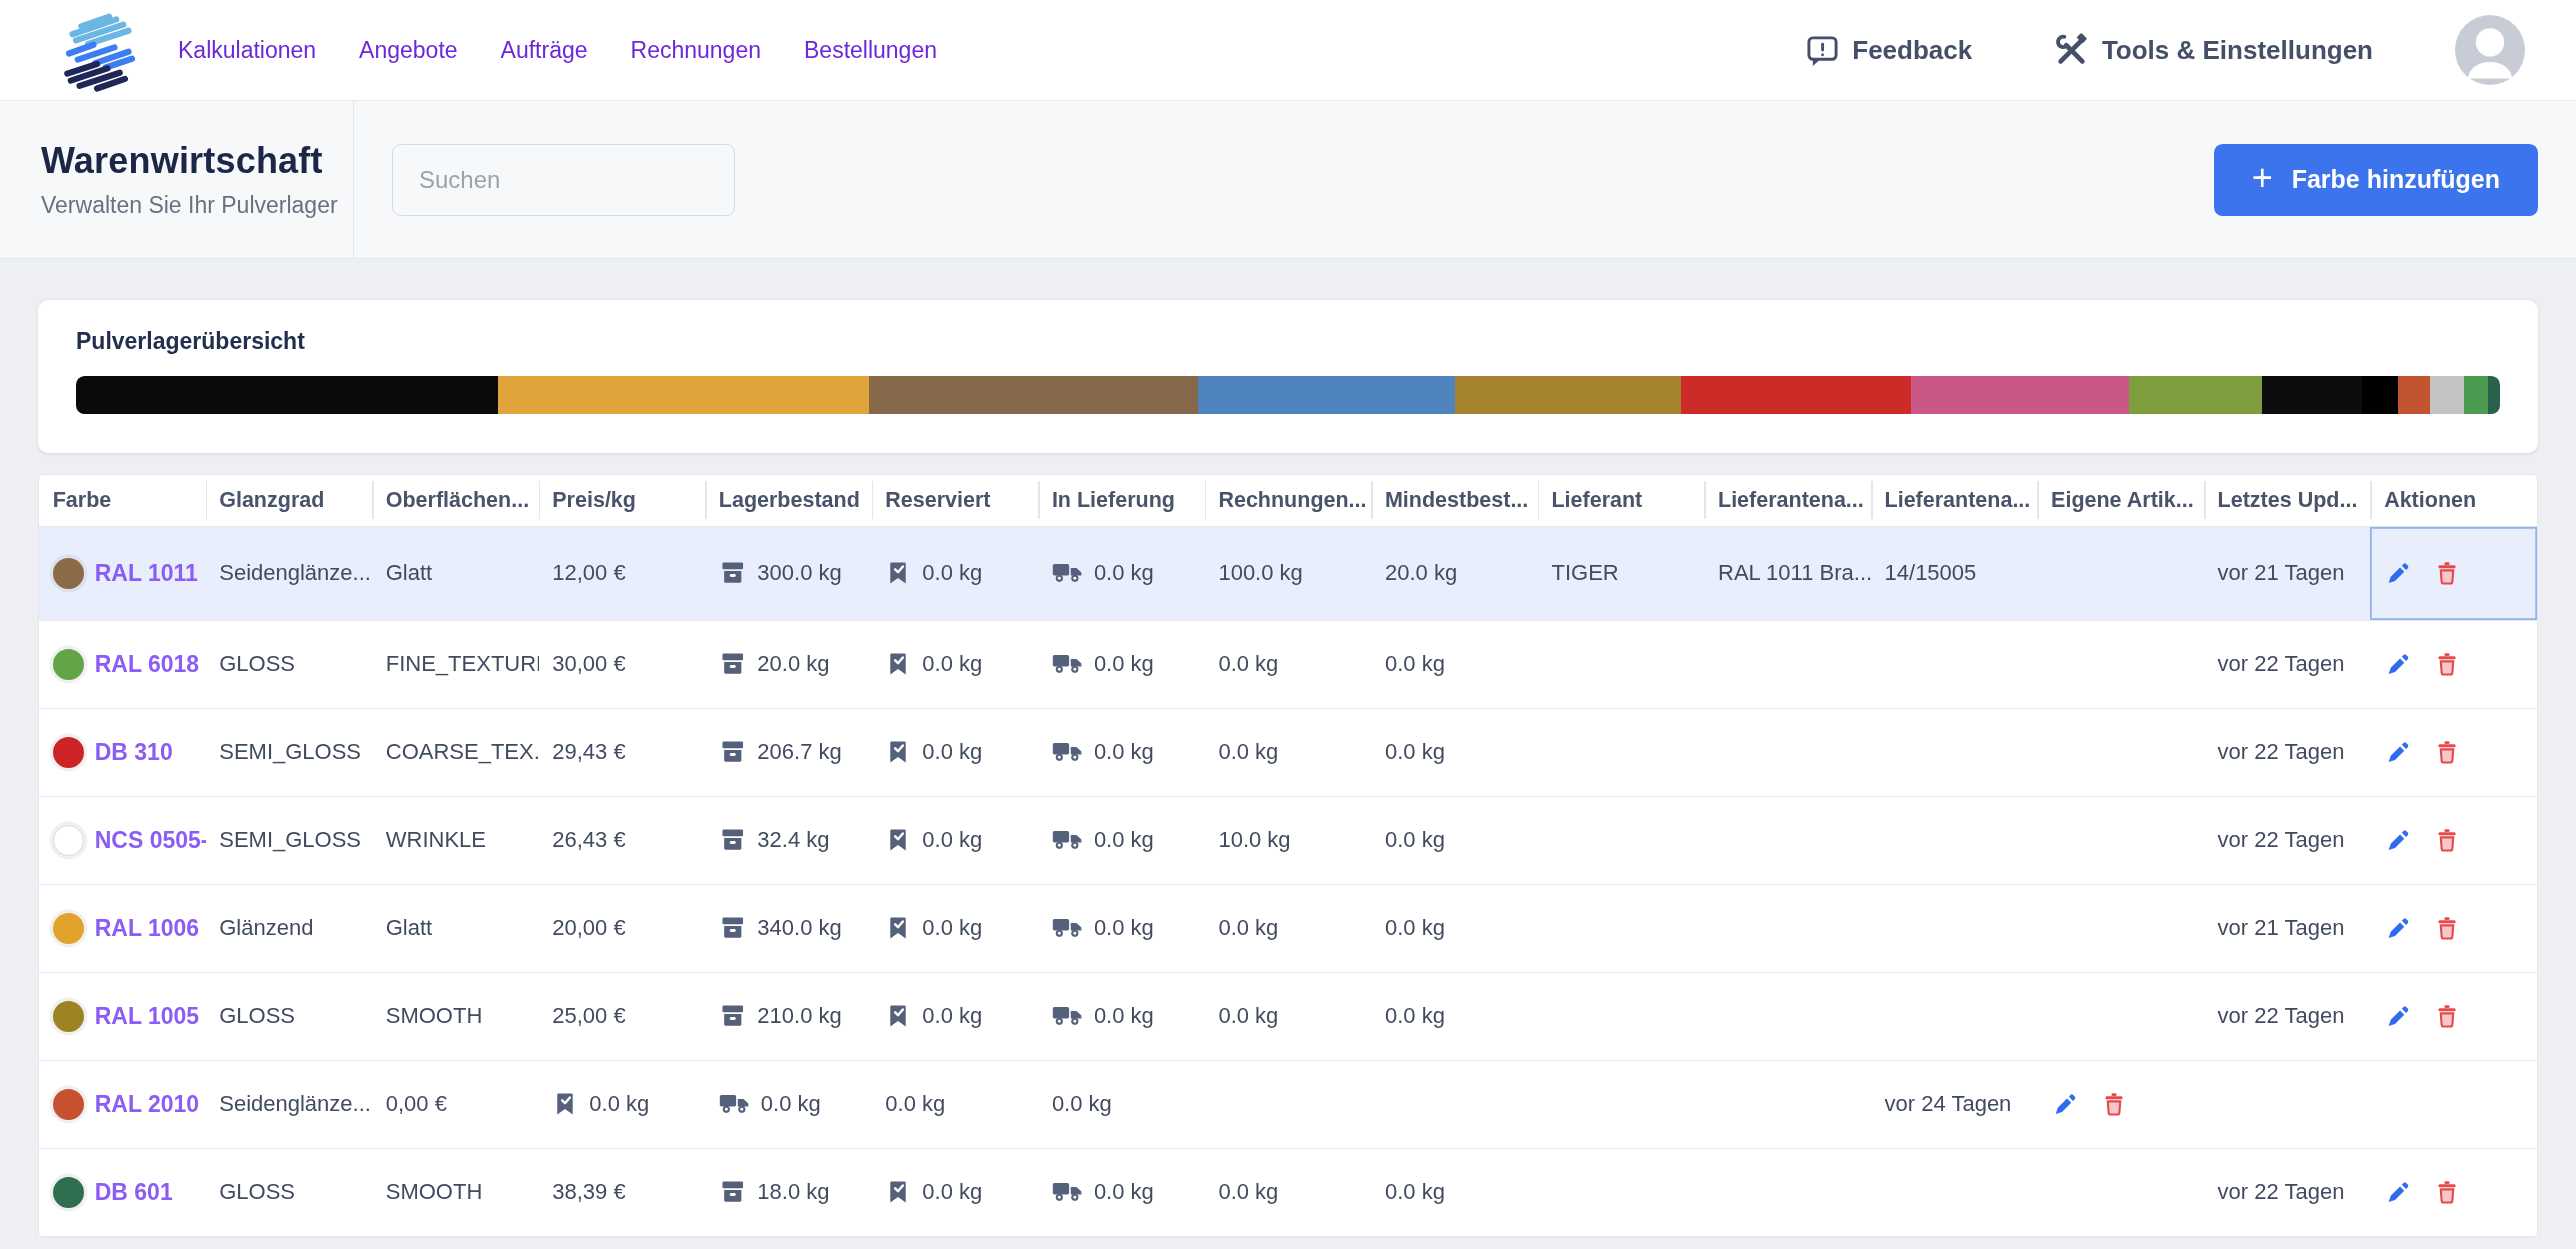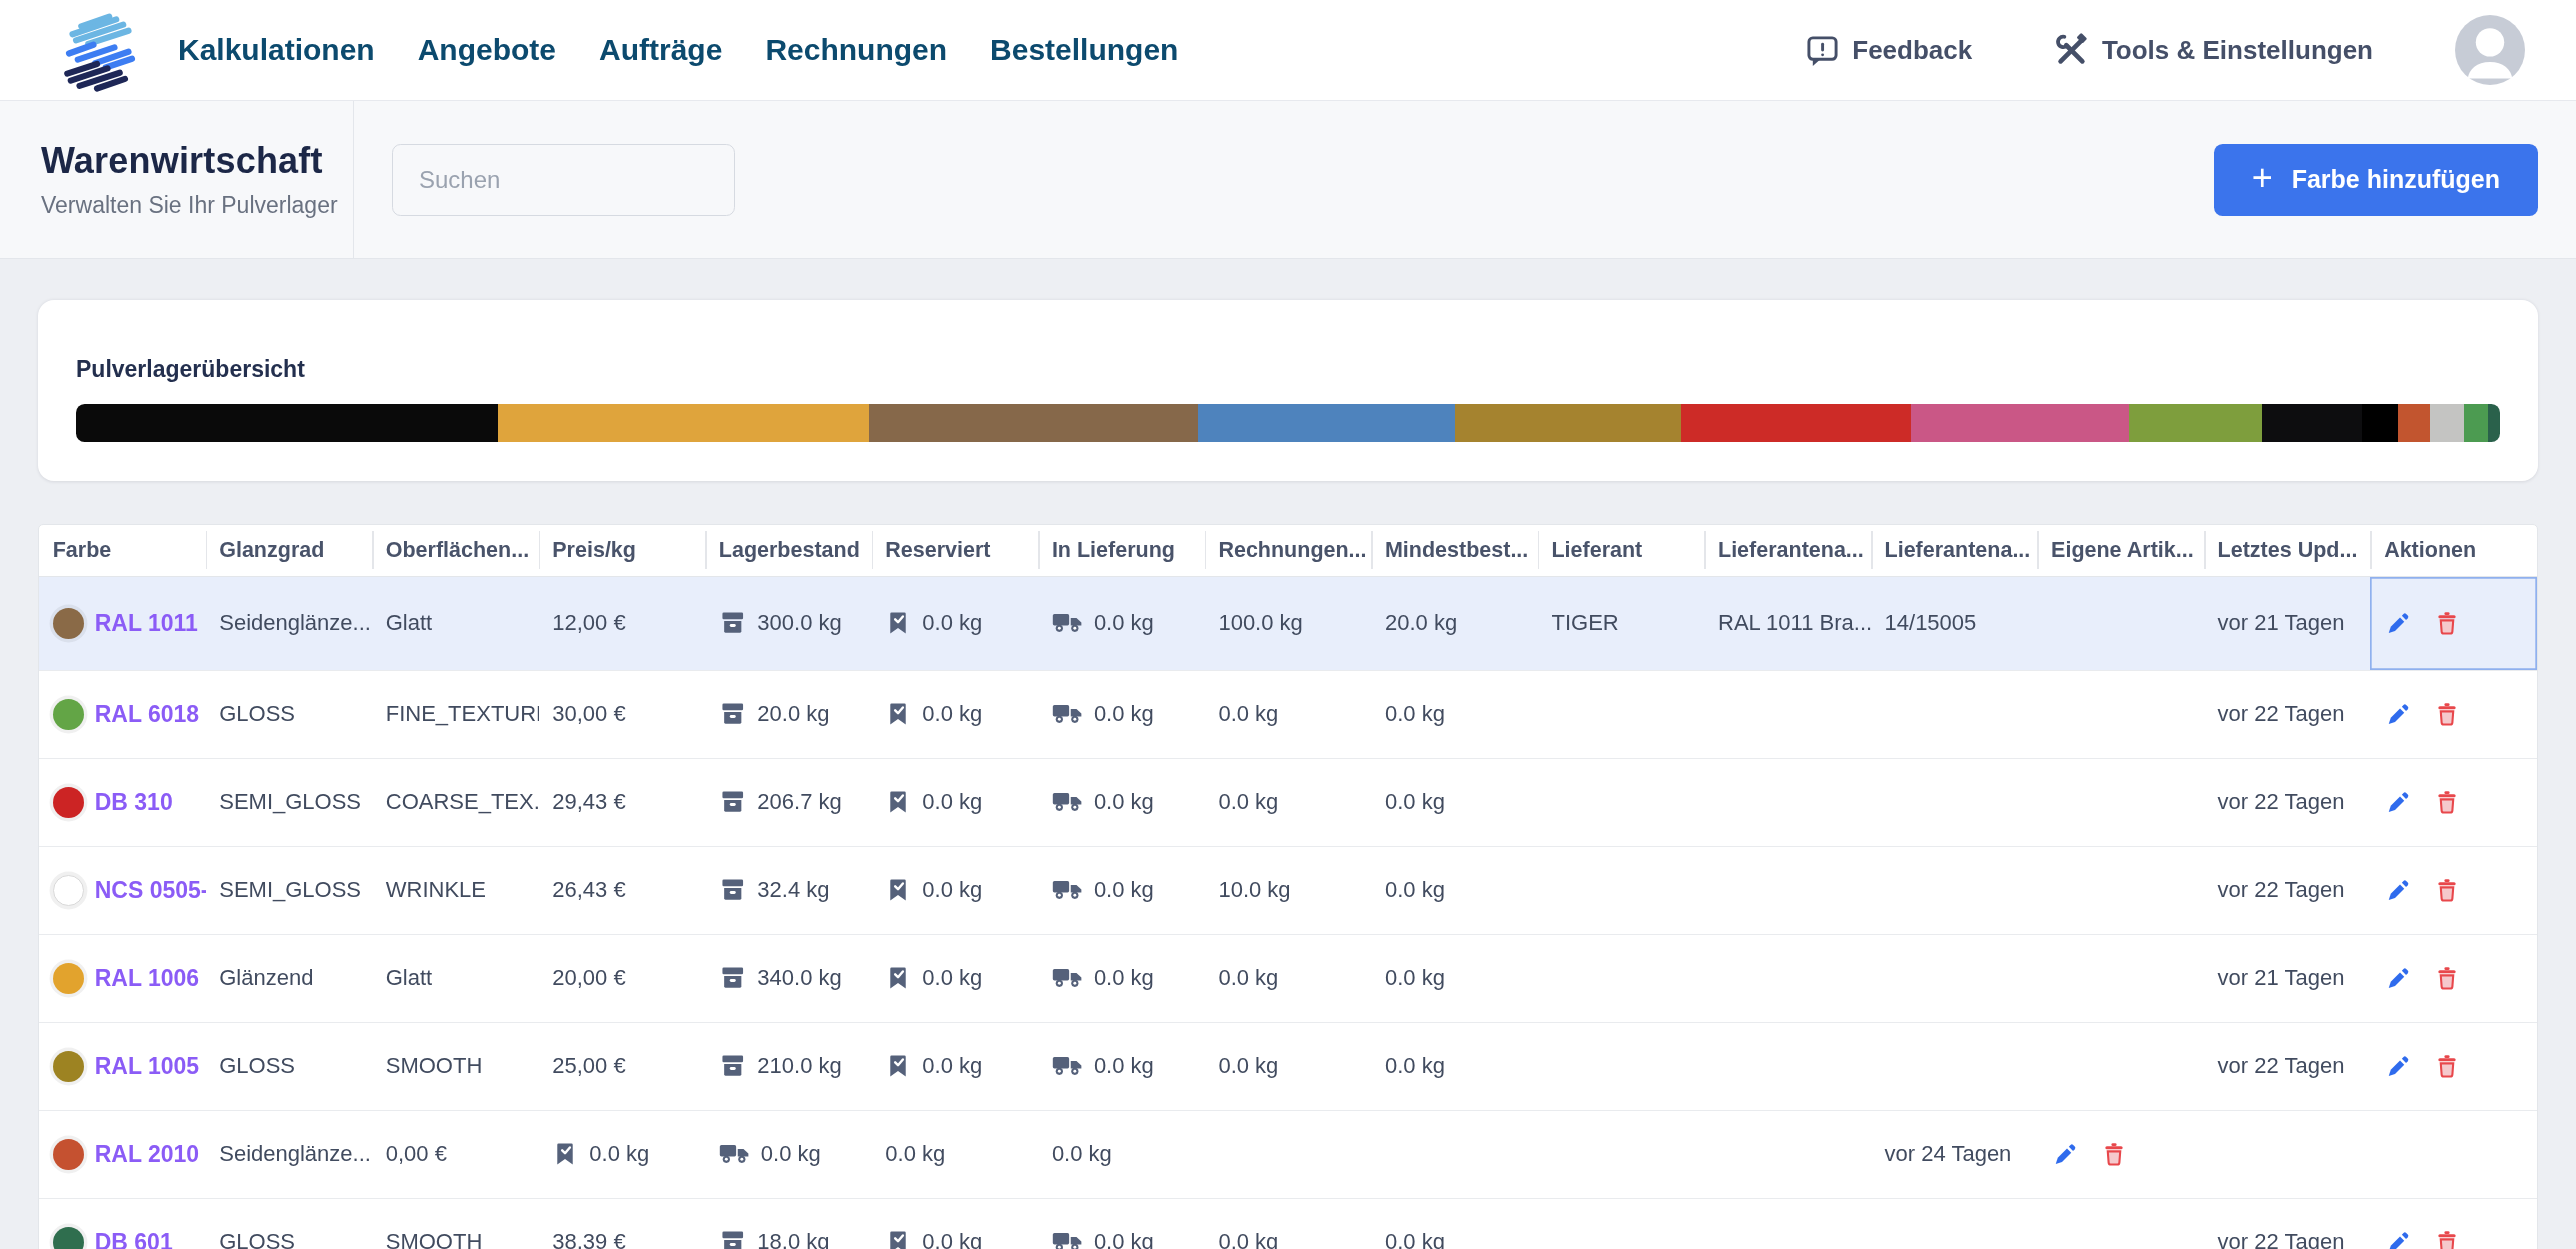--- a/index.html
+++ b/index.html
@@ -8,21 +8,21 @@
     width:2576px; height:1249px; overflow:hidden; position:relative;
     background:#edeff3; font-family:"Liberation Sans", sans-serif; color:#414b5f;
   }
   
   .navbar {
     height:101px; background:#ffffff; border-bottom:1.7px solid #e7e9ee;
     display:flex; align-items:center; padding:0 51px 0 55px;
   }
   .logo { width:84px; height:84px; flex:none; margin-right:39px; }
   .nav-links { display:flex; gap:43px; }
-  .nav-link { font-size:30px; font-weight:700; color:#0c4a6e; text-decoration:none; cursor:pointer; white-space:nowrap; }
+  .nav-link { font-size:23px; font-weight:400; color:#6d28d9; text-decoration:none; cursor:pointer; white-space:nowrap; }
   .nav-right { margin-left:auto; display:flex; align-items:center; gap:82px; }
   .nav-util { display:flex; align-items:center; gap:13.7px; font-size:26px; font-weight:700; color:#454f68; cursor:pointer; white-space:nowrap; }
   .avatar { width:70px; height:70px; border-radius:50%; background:#c7ccd6; display:flex; align-items:center; justify-content:center; cursor:pointer; }
   
   .band {
     height:158px; background:#f7f8fa; border-bottom:1.7px solid #e3e6eb;
     display:flex; align-items:center;
   }
   .title-block {
     width:354px; height:100%; padding-left:41px; border-right:1.7px solid #e3e6eb;
@@ -39,22 +39,22 @@
   .add-btn {
     margin-left:auto; margin-right:38px; height:72px; padding:0 38px;
     background:#3b74ec; border:none; border-radius:8.6px; color:#fff;
     font-size:25px; font-weight:700; display:flex; align-items:center; gap:19px; cursor:pointer;
     font-family:"Liberation Sans", sans-serif;
   }
   .plus-glyph { font-size:36px; font-weight:400; line-height:1; margin-top:-3.4px; }
   
   .content { padding:41px 38px 0 38px; }
   .card {
-    background:#fff; border-radius:16px; box-shadow:0 0.9px 3.4px rgba(16,24,40,.10);
-    padding:56px 38px 39px 38px; margin-bottom:43px;
+    background:#fff; border-radius:10px; box-shadow:0 0.9px 3.4px rgba(16,24,40,.10);
+    padding:28px 38px 39px 38px; margin-bottom:21px;
   }
   .card-title { font-size:23px; font-weight:700; color:#232f4e; margin-bottom:20.6px; }
   .color-bar { display:flex; height:38px; border-radius:8.6px; overflow:hidden; width:100%; }
   .color-bar .seg { height:100%; }
   
   .table {
     background:#fff; border:0.9px solid #e3e6ea; border-radius:5.1px; overflow:hidden;
   }
   .thead {
     display:grid; grid-template-columns:repeat(15, minmax(0,1fr));

